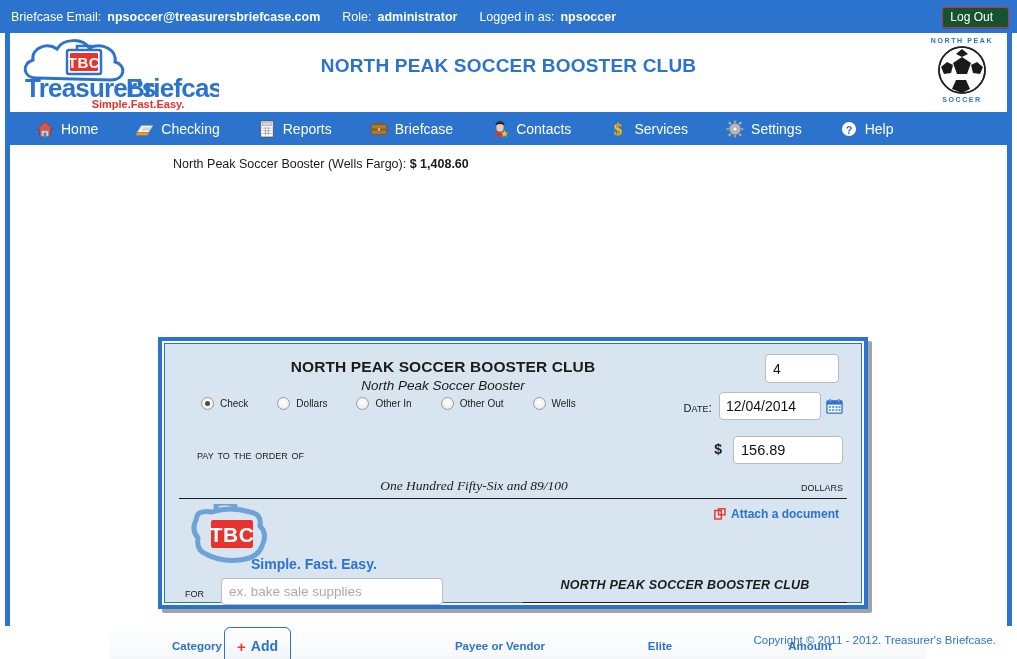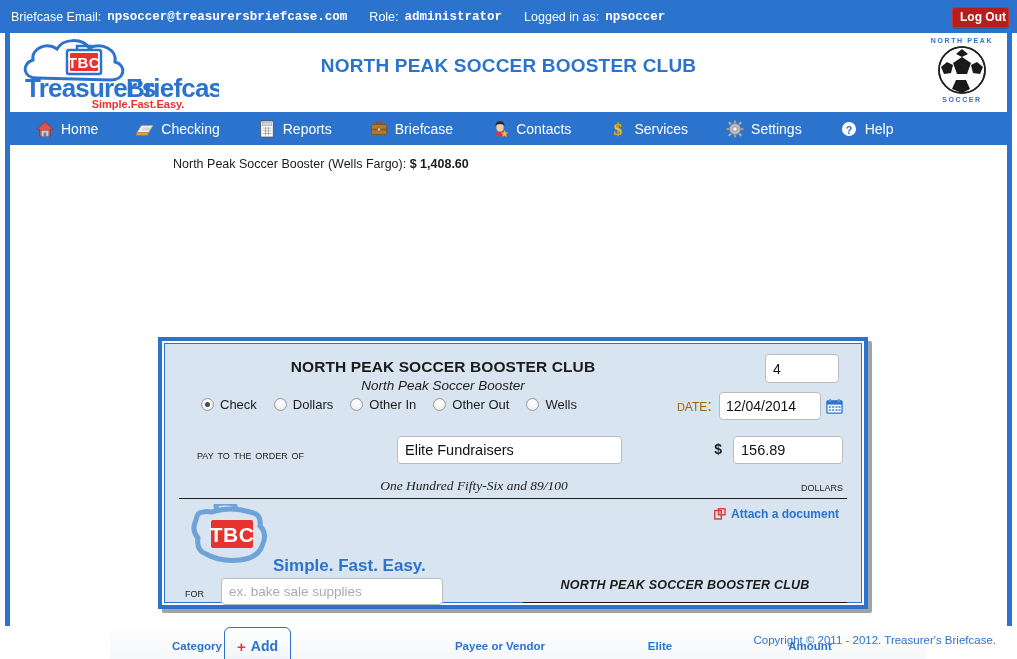--- a/index.html
+++ b/index.html
@@ -21,30 +21,30 @@
     background: #2b73cc;
     color: #ffffff;
     font-size: 12.5px;
   }
   .topbar-inner {
     position: absolute; left: 11px; top: 0; height: 33px;
     display: flex; align-items: center; gap: 6px;
     white-space: nowrap;
   }
   .tb-label { font-weight: normal; }
-  .tb-val { font-weight: bold; font-family: Liberation Mono, monospace; }
+  .tb-val { font-weight: bold; }
   .tb-gap { display: inline-block; width: 10px; }
   .logout-btn {
     position: absolute; right: 8px; top: 7px;
-    background: #b91c1c;
+    background: #14532d;
     border: 1px solid #d12f2f;
     border-radius: 3px;
     color: #ffffff;
-    font-size: 12px; font-weight: bold;
-    padding: 2px 2px 3px 7px;
+    font-size: 12px; font-weight: normal;
+    padding: 2px 15px 3px 7px;
     cursor: pointer;
     box-shadow: 0 1px 0 rgba(0,0,0,.18);
   }
 
   
   .frame {
     position: absolute; left: 5px; top: 33px;
     width: 1007px; height: 593px;
     border: 5px solid #2b73cc;
     border-top: none;
@@ -144,42 +144,42 @@
     position: absolute; right: 22px; top: 10px;
     width: 74px; height: 29px;
     border: 1px solid #b9bcbf; border-radius: 4px;
     background: #ffffff;
     font-size: 14px; color: #111; padding: 0 7px;
     font-family: "Liberation Sans", sans-serif;
   }
 
   .radios {
     position: absolute; left: 36px; top: 53px;
-    display: flex; align-items: center; gap: 0;
-    font-size: 13px; color: #1b1b1b;
+    display: flex; align-items: center; gap: 12px;
+    font-size: 10px; color: #1b1b1b;
   }
   .radio-wrap { display: flex; align-items: center; margin-right: 17px; }
   .radio {
     width: 13px; height: 13px; border-radius: 50%;
     border: 1px solid #9b9b9b;
     background: radial-gradient(circle at 50% 40%, #ffffff 0%, #e8e8e8 100%);
     margin-right: 6px; position: relative; flex: 0 0 13px;
     cursor: pointer;
   }
   .radio.on::after {
     content: ""; position: absolute; left: 3px; top: 3px;
     width: 5px; height: 5px; border-radius: 50%; background: #4a4a4a;
   }
 
   .date-row {
     position: absolute; right: 18px; top: 48px;
     display: flex; align-items: center;
   }
   .date-lbl {
-    font-size: 17px; color: #a16207; margin-right: 7px;
+    font-size: 13px; color: #0f172a; margin-right: 7px;
     font-variant: small-caps; text-transform: lowercase;
   }
   .date-lbl::first-letter { font-size: 15px; }
   .date-input {
     width: 102px; height: 28px;
     border: 1px solid #b9bcbf; border-radius: 4px;
     background: #ffffff; font-size: 14px; color: #111;
     padding: 0 6px; font-family: "Liberation Sans", sans-serif;
   }
   .cal-ico { margin-left: 5px; width: 17px; height: 17px; cursor: pointer; display:block; }
@@ -223,22 +223,22 @@
     font-size: 13px; color: #1b1b1b;
     font-variant: small-caps; text-transform: lowercase;
   }
   .check-rule {
     position: absolute; left: 14px; right: 14px; top: 154px;
     height: 1px; background: #1b1b1b;
   }
 
   .tbc-mini { position: absolute; left: 24px; top: 160px; width: 86px; height: 62px; }
   .tbc-tag {
-    position: absolute; left: 108px; top: 212px;
-    font-size: 17px; font-weight: bold; color: #2b73cc;
+    position: absolute; left: 86px; top: 212px;
+    font-size: 14px; font-weight: bold; color: #2b73cc;
   }
 
   .attach {
     position: absolute; right: 22px; top: 163px;
     display: flex; align-items: center; gap: 5px;
     font-size: 12px; font-weight: bold; color: #2b73cc;
     cursor: pointer;
   }
   .attach-ico { width: 12px; height: 12px; display: block; }
 
@@ -499,21 +499,20 @@
                   <rect x="13.2" y="8.5" width="2.2" height="2"></rect>
                 <rect x="3" y="11.8" width="2.2" height="2"></rect>
                   <rect x="6.5" y="11.8" width="2.2" height="2"></rect>
                 <rect x="10" y="11.8" width="2.2" height="2"></rect>
                   <rect x="13.2" y="11.8" width="2.2" height="2"></rect>
               </g>
             </svg>
           </div>
 
           <div class="pay-lbl">Pay to the Order of</div>
-          <input class="payee-input" type="text" value="Elite Fundraisers" style="">
           <span class="dollar-sign">$</span>
           <input class="amount-input" type="text" value="156.89" style="">
 
           <div class="words-line">
             <div class="words-text">One Hundred Fifty-Six and 89/100</div>
             <div class="dollars-lbl">Dollars</div>
           </div>
           <div class="check-rule"></div>
 
           <svg class="tbc-mini" viewBox="0 0 86 62" xmlns="http://www.w3.org/2000/svg">

